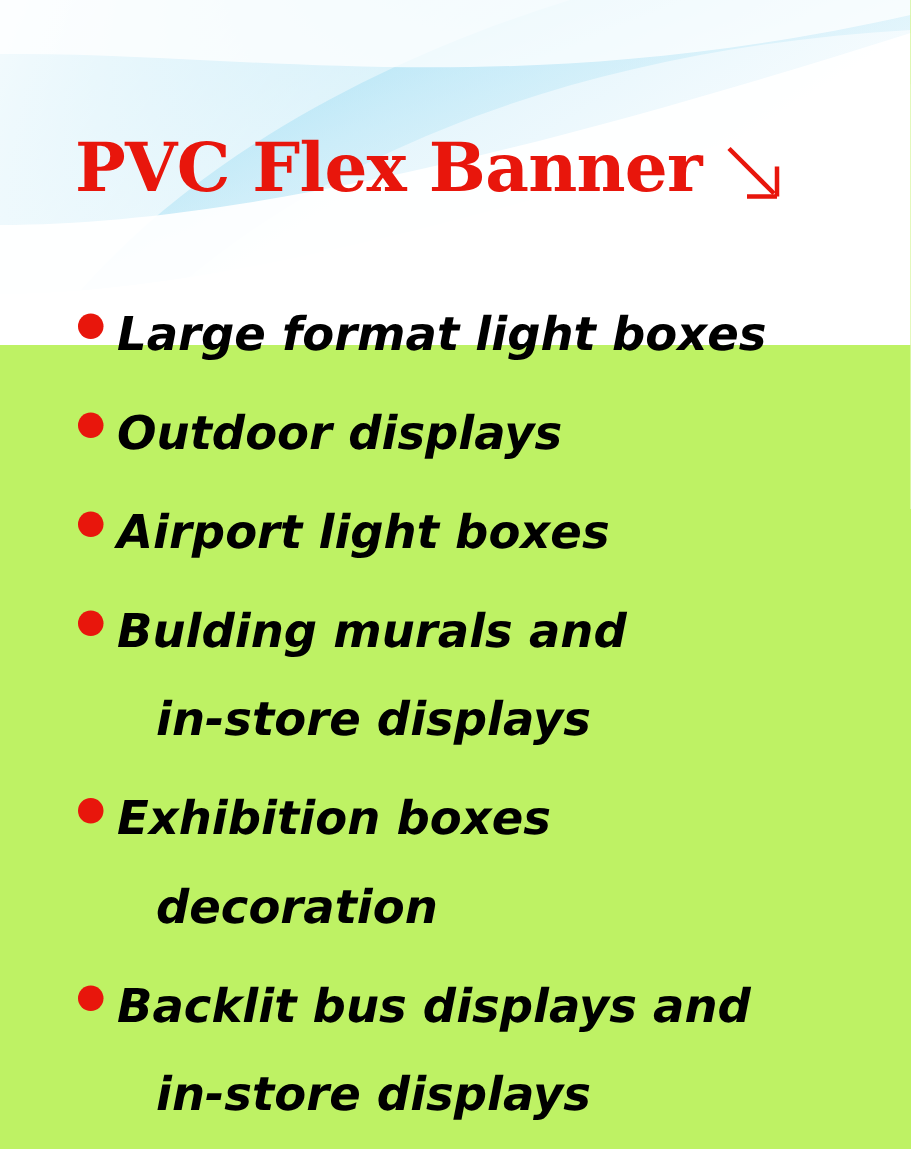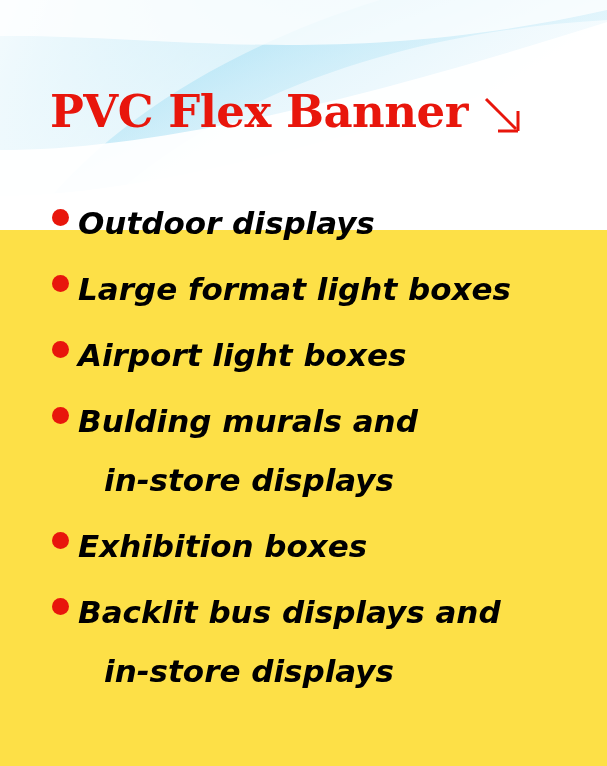--- a/index.html
+++ b/index.html
@@ -11,21 +11,21 @@
     height: 766px;
     background: #ffffff;
     font-family: "Liberation Sans", sans-serif;
     overflow: hidden;
   }
 
   .slide {
     position: relative;
     width: 607px;
     height: 766px;
-    background: #fde047;
+    background: #bef264;
     overflow: hidden;
   }
 
   
   .bg-swoosh {
     position: absolute;
     left: 0;
     top: 0;
     width: 607px;
     height: 230px;
@@ -129,28 +129,28 @@
       <path d="M4,4 L34,34" stroke="#e8160c" stroke-width="3" fill="none"></path>
       <path d="M36,36 L36,16 M36,36 L16,36" stroke="#e8160c" stroke-width="3" fill="none"></path>
     </svg>
   </div>
 
   <div class="bullets">
 
     <div class="bullet-item">
       <span class="bullet-dot"></span>
       <div class="bullet-lines">
-        <div class="bullet-line">Outdoor displays</div>
+        <div class="bullet-line">Large format light boxes</div>
       </div>
     </div>
 
     <div class="bullet-item">
       <span class="bullet-dot"></span>
       <div class="bullet-lines">
-        <div class="bullet-line">Large format light boxes</div>
+        <div class="bullet-line">Outdoor displays</div>
       </div>
     </div>
 
     <div class="bullet-item">
       <span class="bullet-dot"></span>
       <div class="bullet-lines">
         <div class="bullet-line">Airport light boxes</div>
       </div>
     </div>
 
@@ -159,20 +159,21 @@
       <div class="bullet-lines">
         <div class="bullet-line">Bulding murals and</div>
         <div class="bullet-line indented">in-store displays</div>
       </div>
     </div>
 
     <div class="bullet-item">
       <span class="bullet-dot"></span>
       <div class="bullet-lines">
         <div class="bullet-line">Exhibition boxes</div>
+        <div class="bullet-line indented">decoration</div>
       </div>
     </div>
 
     <div class="bullet-item">
       <span class="bullet-dot"></span>
       <div class="bullet-lines">
         <div class="bullet-line">Backlit bus displays and</div>
         <div class="bullet-line indented">in-store displays</div>
       </div>
     </div>

